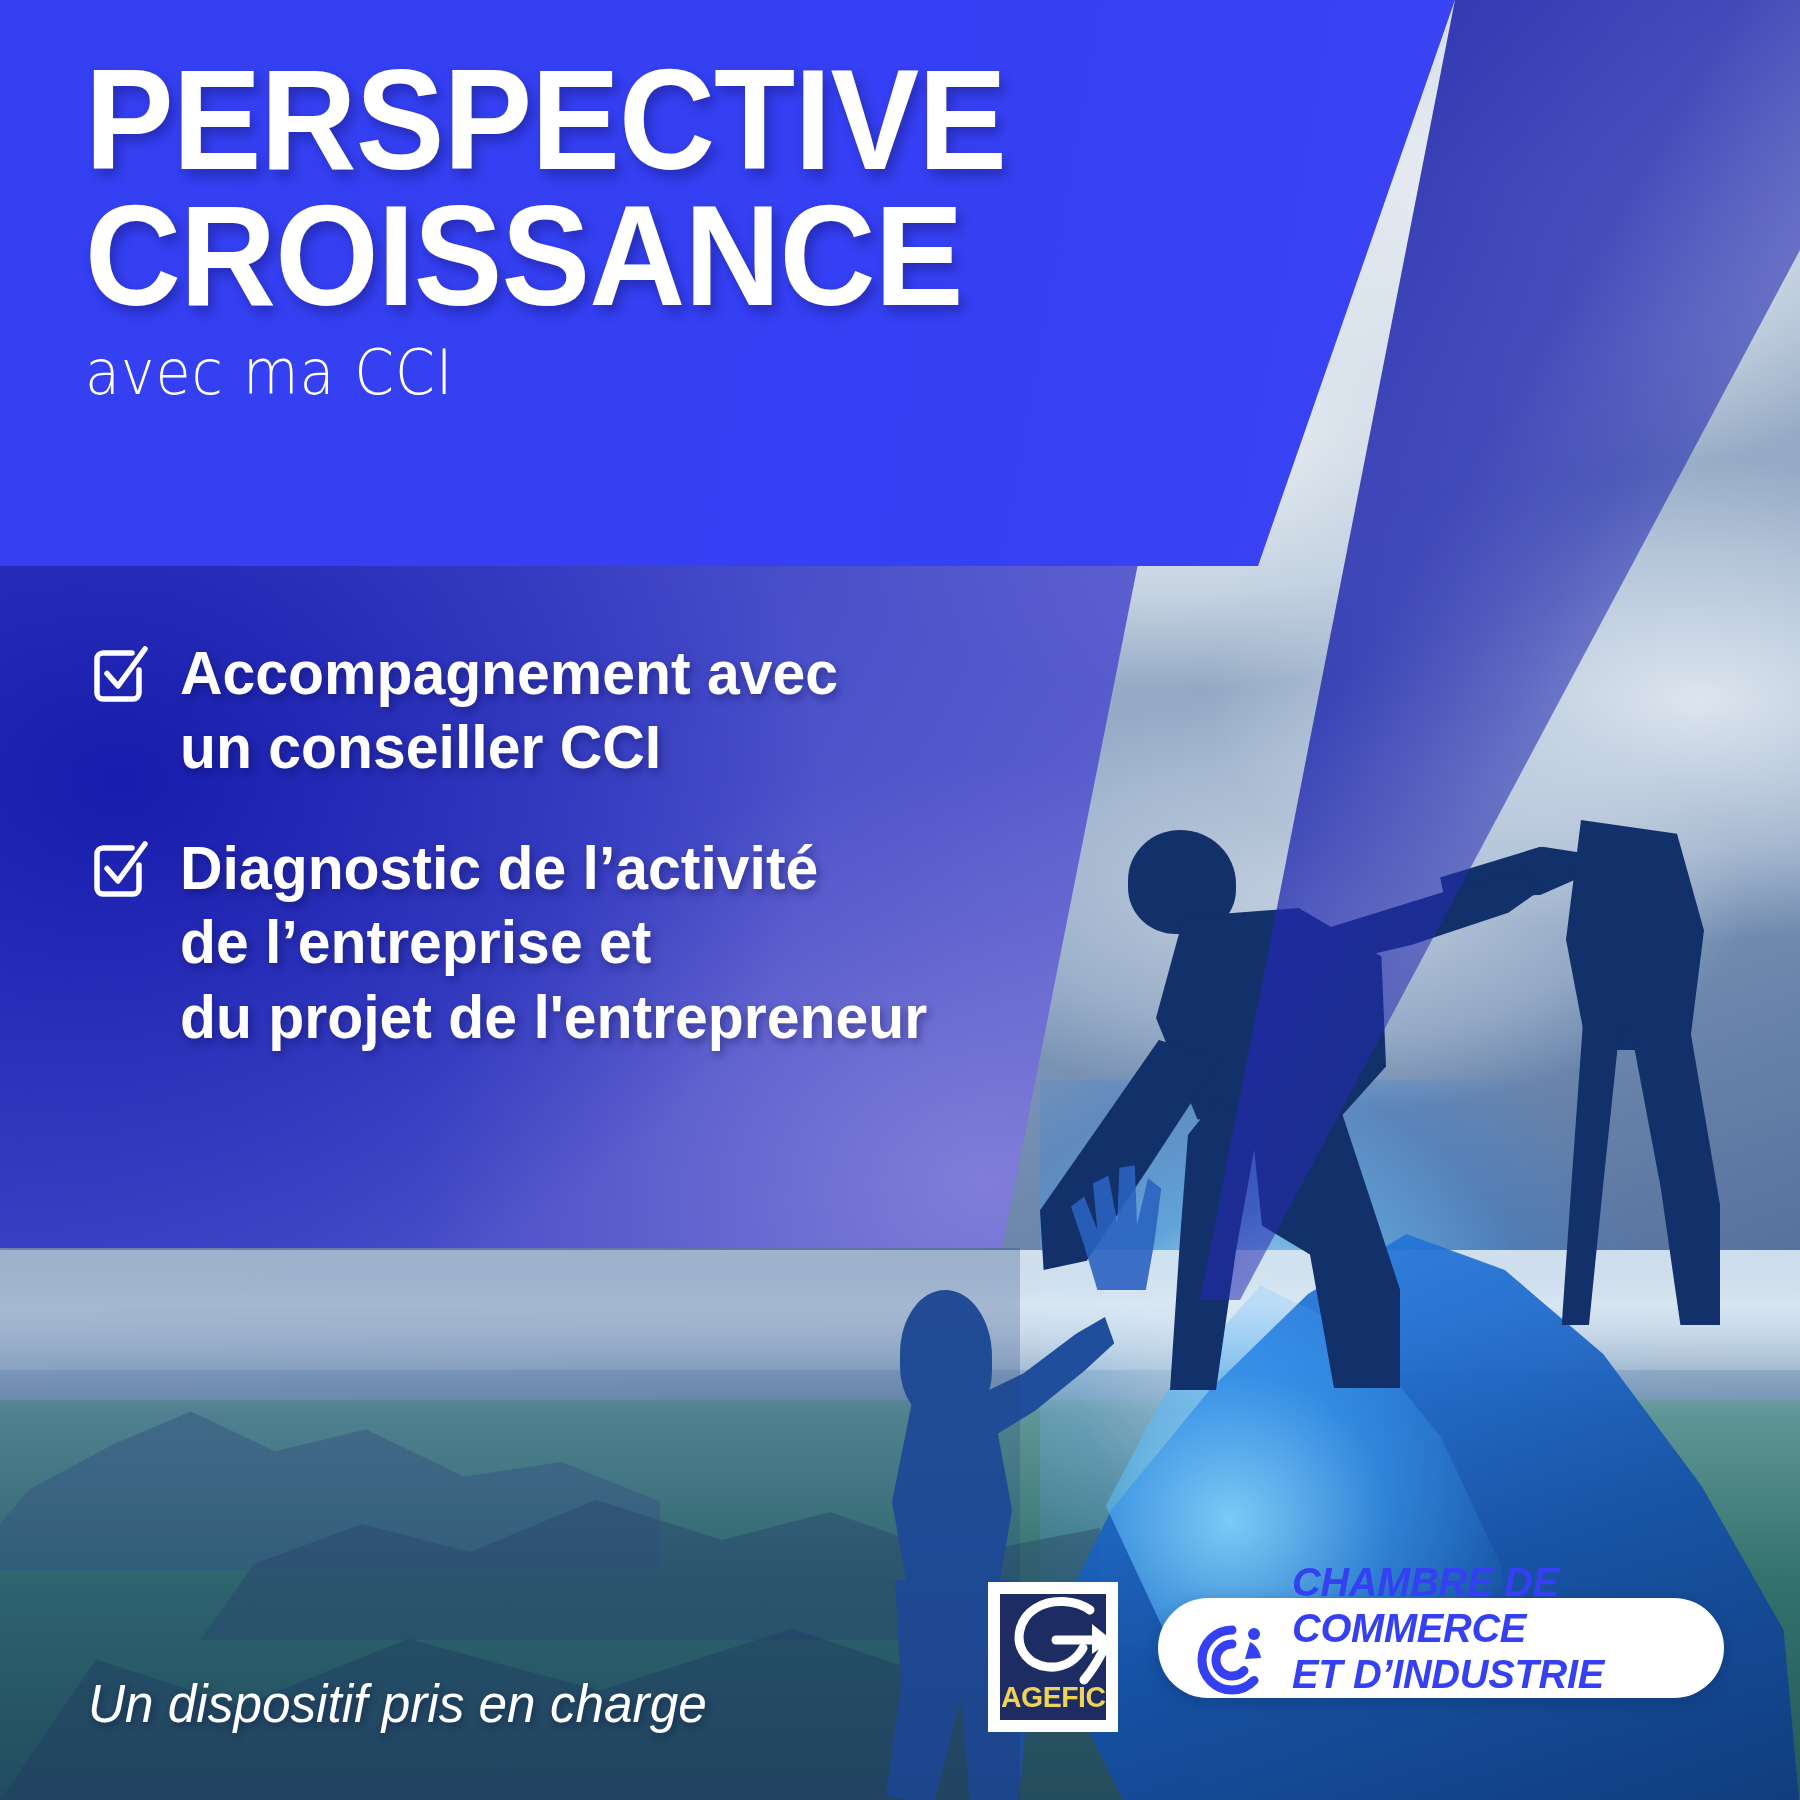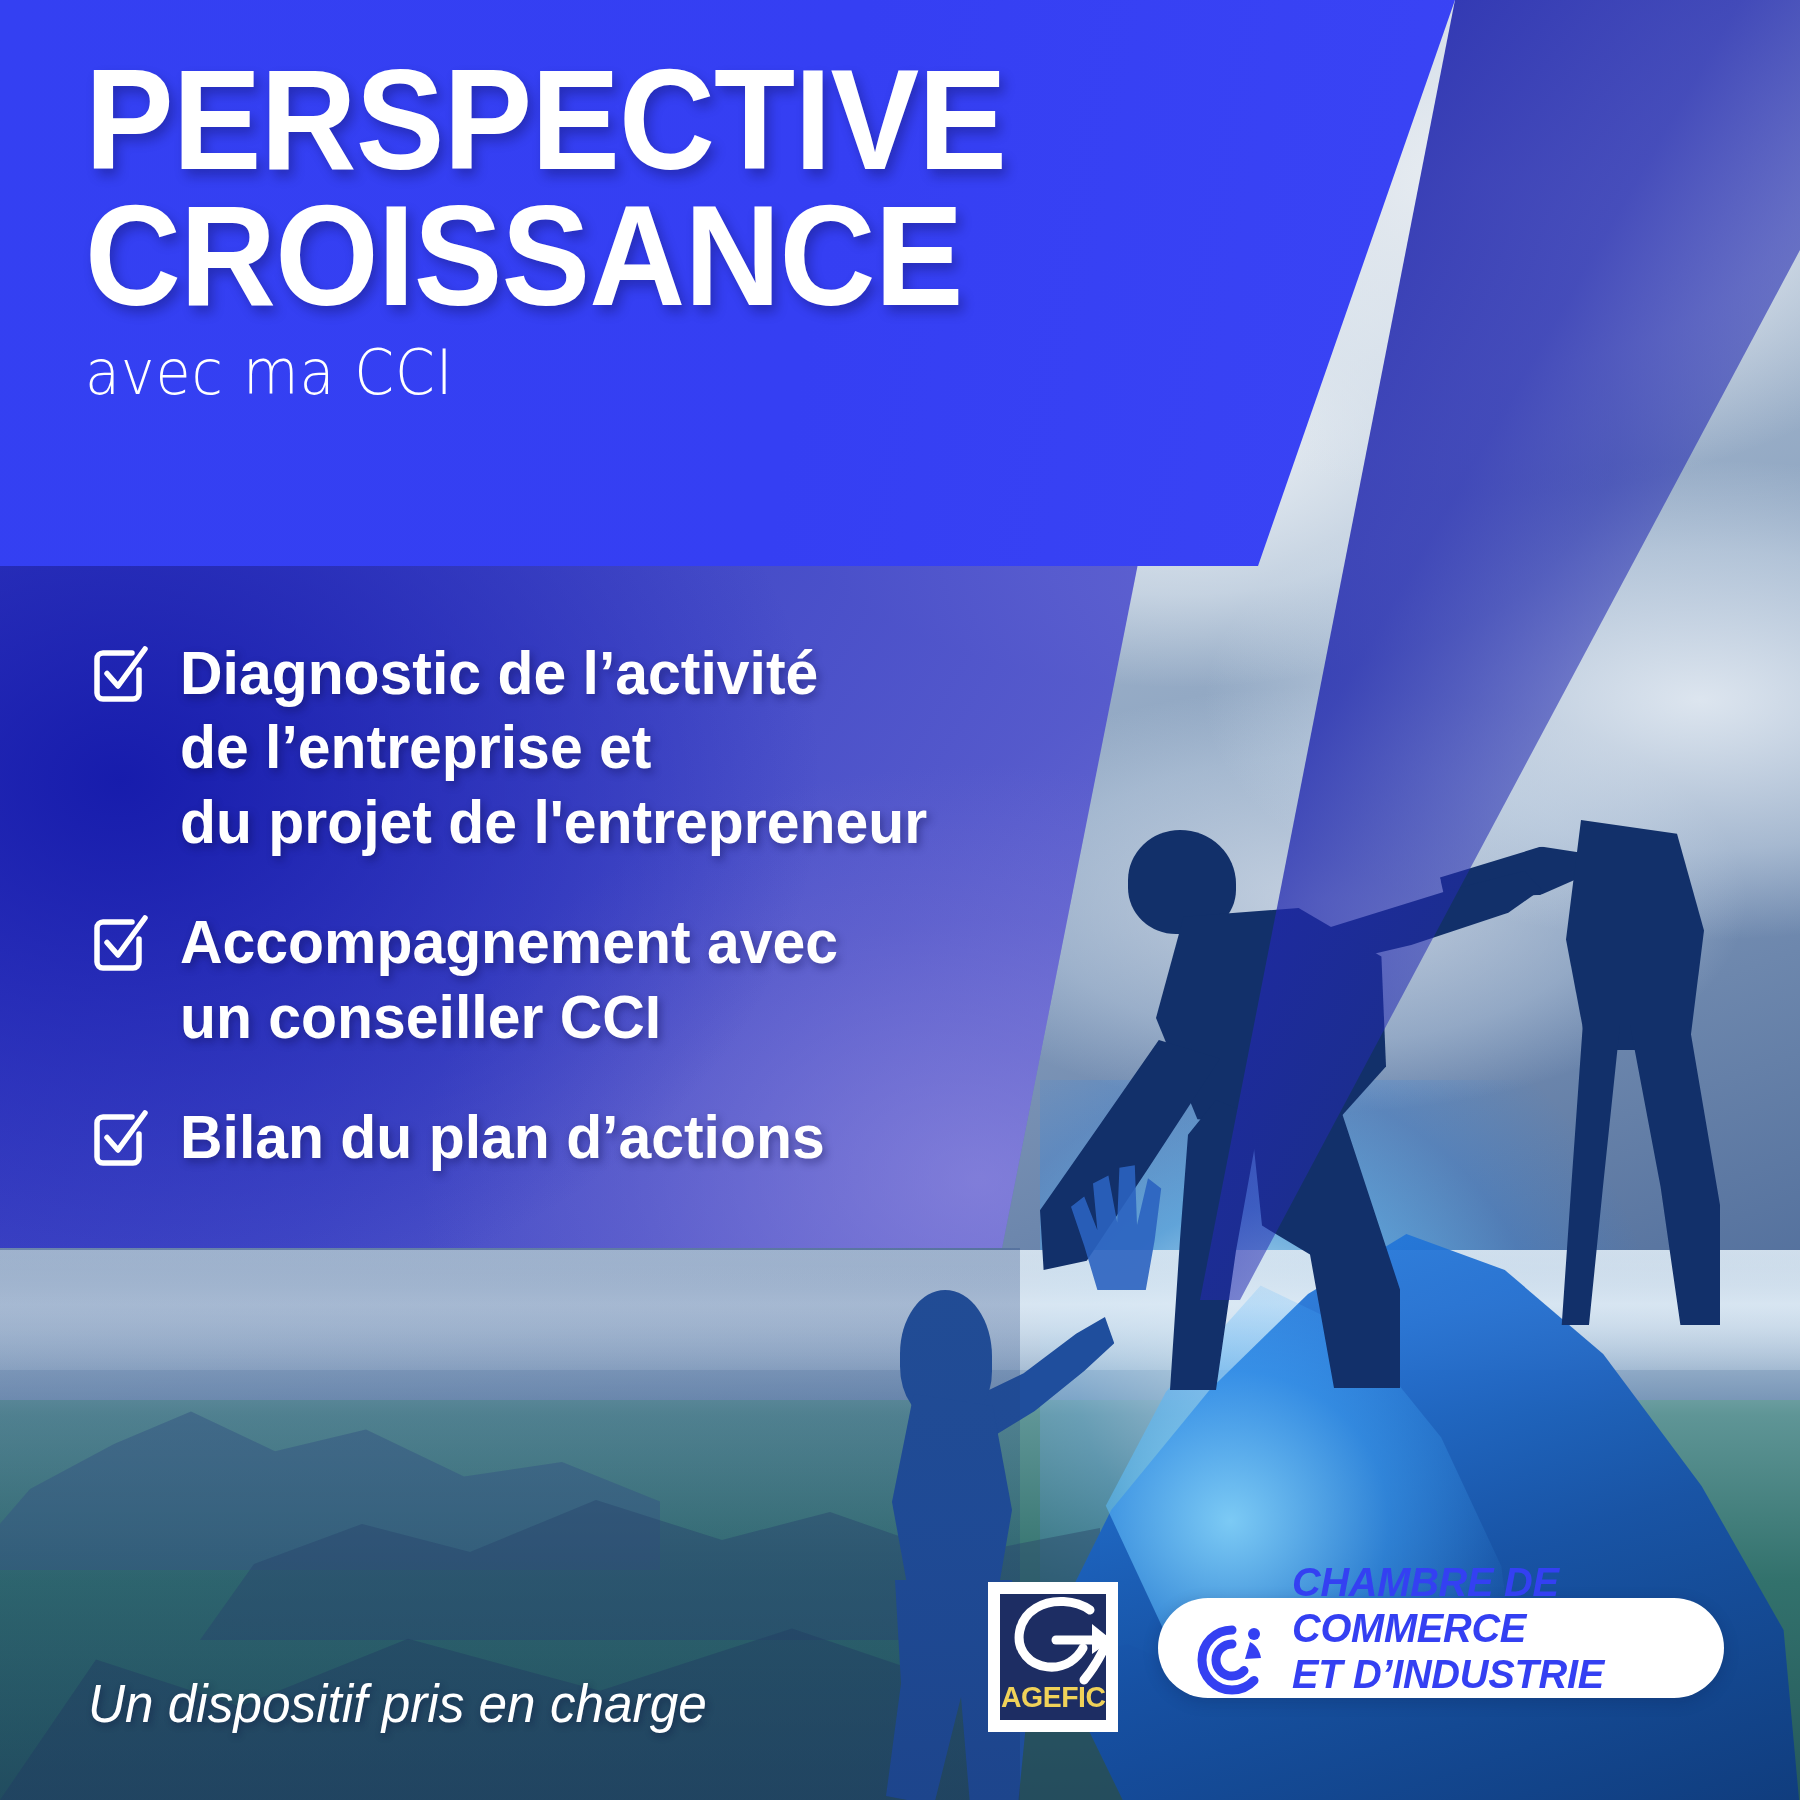--- a/index.html
+++ b/index.html
@@ -442,45 +442,36 @@
 
   <div class="bullets">
 
     <div class="bullet">
       <span class="cb-icon">
         <svg viewBox="0 0 64 64" fill="none" xmlns="http://www.w3.org/2000/svg">
           <path d="M44 9H15a6 6 0 0 0-6 6v34a6 6 0 0 0 6 6h30a6 6 0 0 0 6-6V26" stroke="#ffffff" stroke-width="5.5" stroke-linecap="round" stroke-linejoin="round"></path>
           <path d="M19 29.5 30 42 57 5" stroke="#ffffff" stroke-width="5.5" stroke-linecap="round" stroke-linejoin="round"></path>
         </svg>
       </span>
-      <span class="bullet-text">Diagnostic de l’activité
-de l’entreprise et
-du projet de l'entrepreneur</span>
+      <span class="bullet-text">Accompagnement avec
+un conseiller CCI</span>
     </div>
 
     <div class="bullet">
       <span class="cb-icon">
         <svg viewBox="0 0 64 64" fill="none" xmlns="http://www.w3.org/2000/svg">
           <path d="M44 9H15a6 6 0 0 0-6 6v34a6 6 0 0 0 6 6h30a6 6 0 0 0 6-6V26" stroke="#ffffff" stroke-width="5.5" stroke-linecap="round" stroke-linejoin="round"></path>
           <path d="M19 29.5 30 42 57 5" stroke="#ffffff" stroke-width="5.5" stroke-linecap="round" stroke-linejoin="round"></path>
         </svg>
       </span>
-      <span class="bullet-text">Accompagnement avec
-un conseiller CCI</span>
+      <span class="bullet-text">Diagnostic de l’activité
+de l’entreprise et
+du projet de l'entrepreneur</span>
     </div>
 
-    <div class="bullet">
-      <span class="cb-icon">
-        <svg viewBox="0 0 64 64" fill="none" xmlns="http://www.w3.org/2000/svg">
-          <path d="M44 9H15a6 6 0 0 0-6 6v34a6 6 0 0 0 6 6h30a6 6 0 0 0 6-6V26" stroke="#ffffff" stroke-width="5.5" stroke-linecap="round" stroke-linejoin="round"></path>
-          <path d="M19 29.5 30 42 57 5" stroke="#ffffff" stroke-width="5.5" stroke-linecap="round" stroke-linejoin="round"></path>
-        </svg>
-      </span>
-      <span class="bullet-text">Bilan du plan d’actions</span>
-    </div>
 
   </div>
 
   <div class="tagline">Un dispositif pris en charge</div>
 
   <div class="agefice">
     <div class="agefice-inner">
       <span class="agefice-swoosh">
         <svg viewBox="0 0 118 100" fill="none" xmlns="http://www.w3.org/2000/svg">
           <path d="M86 14C72 4 48 2 32 12 14 23 10 46 22 60c11 13 31 14 44 6 9-6 13-14 13-14" stroke="#ffffff" stroke-width="9" stroke-linecap="round" fill="none"></path>

